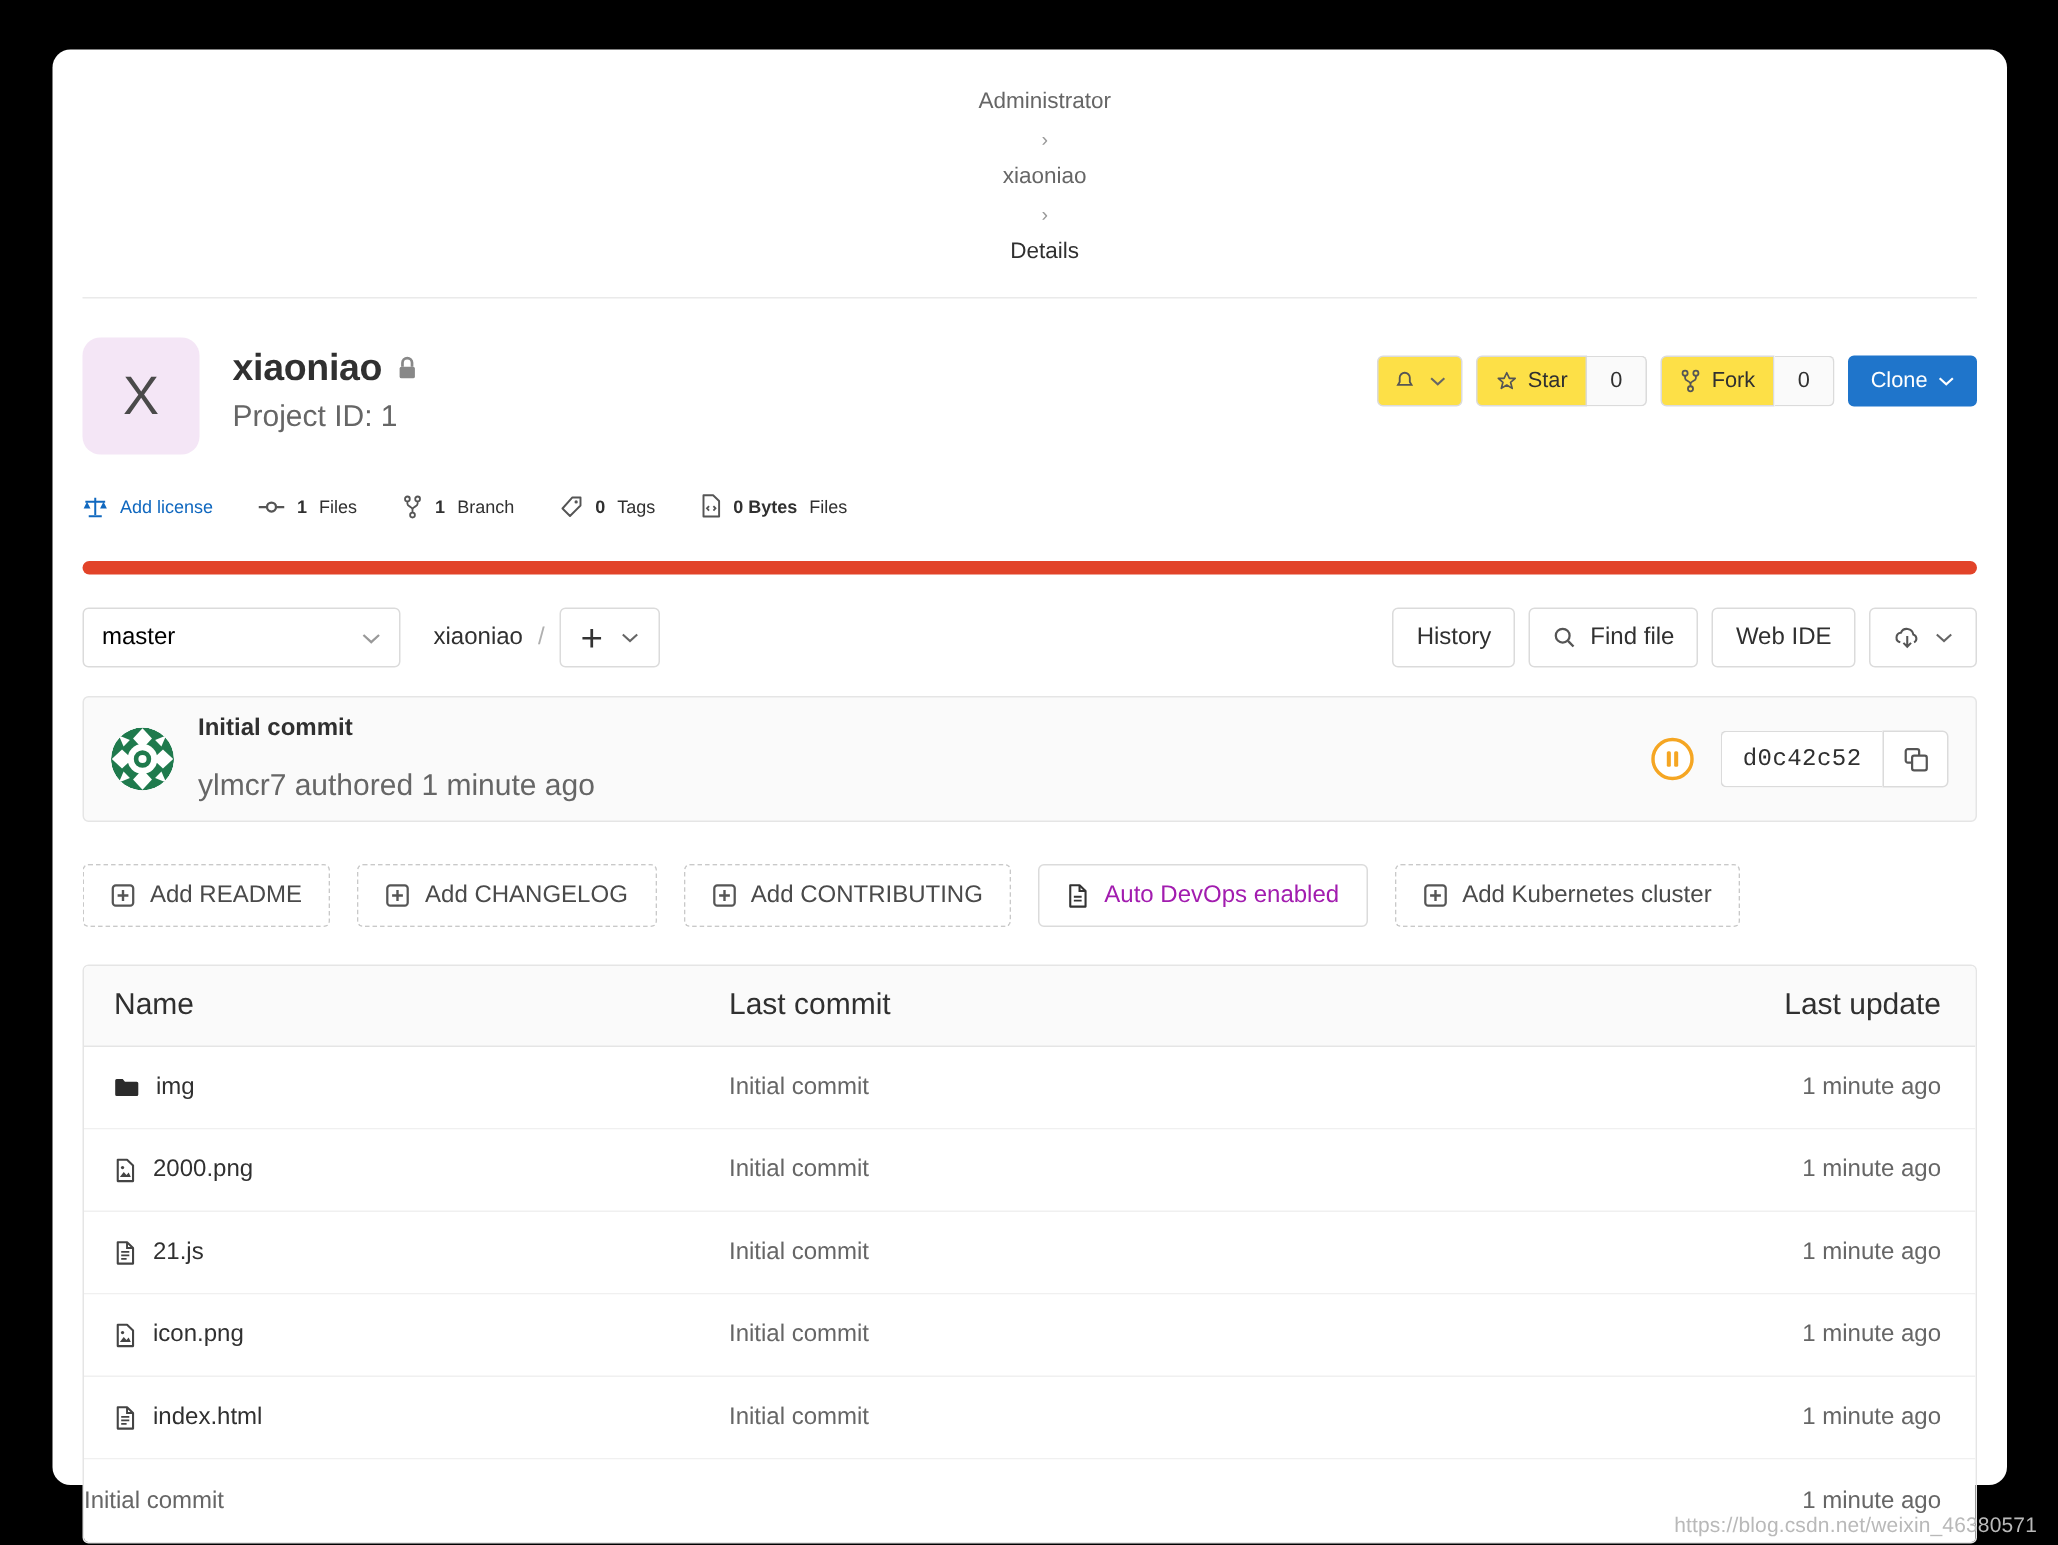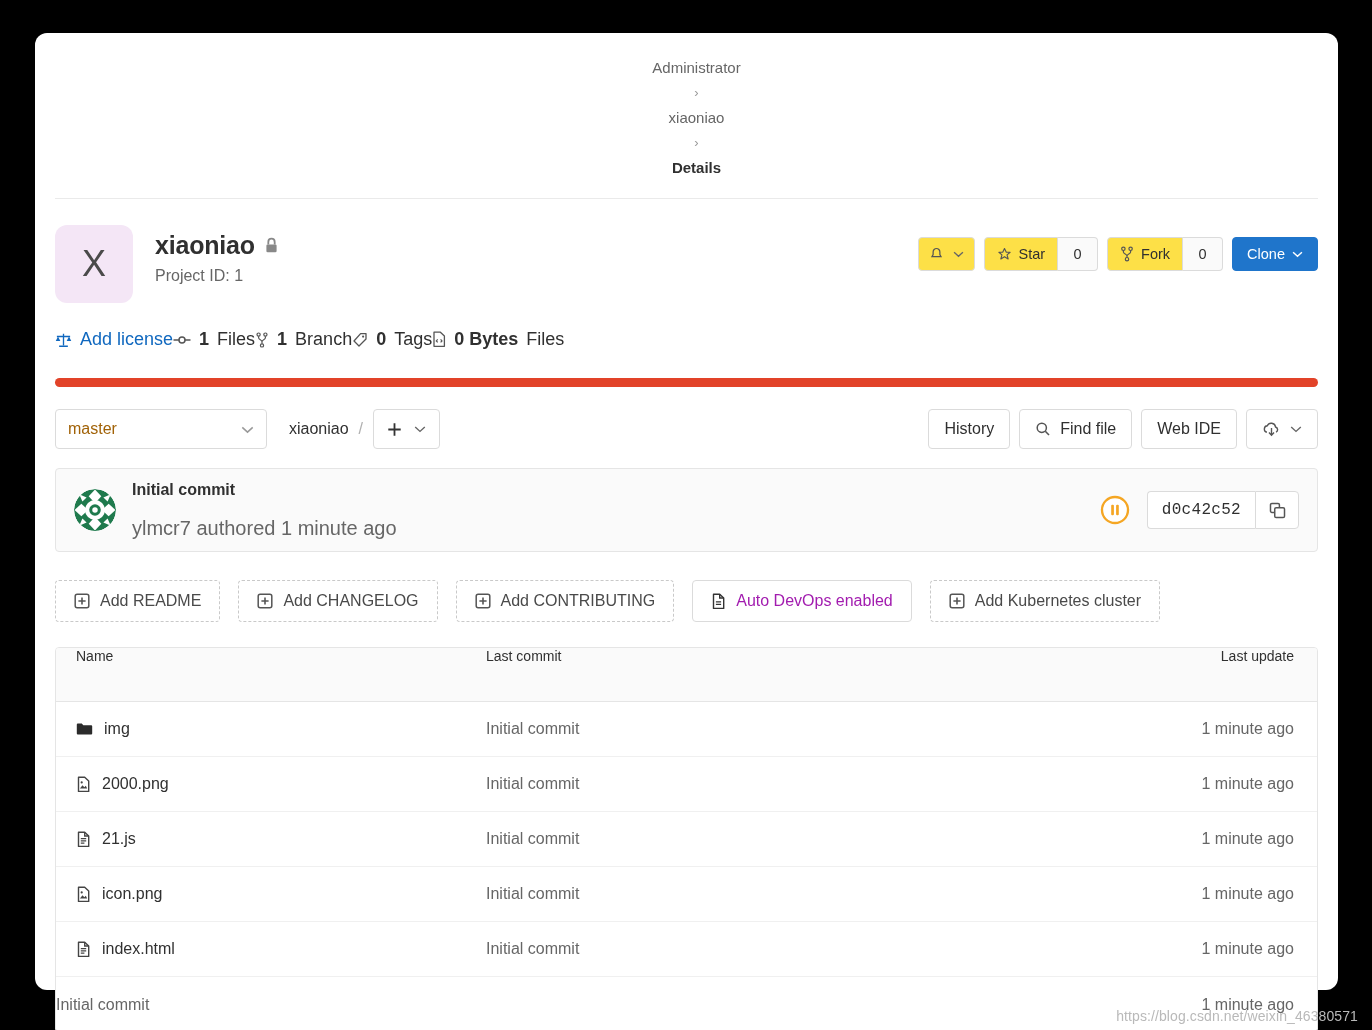--- a/index.html
+++ b/index.html
@@ -36,21 +36,21 @@
   .breadcrumb {
     display: flex;
     align-items: center;
     gap: 9px;
     padding: 26px 0 0 20px;
     font-size: 15px;
     color: #666666;
     flex-direction: column;
   }
   .breadcrumb .crumb { color: #666666; }
-  .breadcrumb .crumb.current { color: #303030; font-weight: bold; }
+  .breadcrumb .crumb.current { color: #303030; font-weight: normal; }
   .breadcrumb .sep { color: #999999; font-size: 13px; }
 
   .top-divider {
     margin: 22px 20px 0 20px;
     height: 1px;
     background: #eaeaea;
   }
 
   
   .project-header {
@@ -67,21 +67,21 @@
     align-items: center;
     justify-content: center;
     font-size: 36px;
     color: #4a4a4a;
     font-weight: 400;
     flex: 0 0 auto;
   }
   .project-meta { margin-left: 22px; padding-top: 6px; flex: 1 1 auto; }
   .project-title-row { display: flex; align-items: center; gap: 9px; }
   .project-title { font-size: 25px; font-weight: bold; color: #303030; letter-spacing: -0.2px; }
-  .project-id { font-size: 16px; color: #666666; margin-top: 7px; }
+  .project-id { font-size: 20px; color: #666666; margin-top: 7px; }
 
   .header-actions {
     display: flex;
     align-items: center;
     gap: 9px;
     padding-top: 12px;
   }
   .btn {
     height: 34px;
     border: 1px solid #dbdbdb;
@@ -118,22 +118,23 @@
     color: #ffffff;
     font-weight: normal;
     padding: 0 14px;
   }
   .btn-icon-only { padding: 0 10px; gap: 9px; }
 
   
   .stats-row {
     display: flex;
     align-items: center;
+    gap: 30px;
     padding: 26px 20px 0 20px;
-    font-size: 18px;
+    font-size: 12px;
     color: #303030;
   }
   .stat { display: inline-flex; align-items: center; gap: 8px; white-space: nowrap; }
   .stat.link { color: #1068bf; }
   .stat b { font-weight: bold; }
   .stat .lbl { font-weight: normal; }
 
   
   .lang-bar {
     margin: 28px 20px 0 20px;
@@ -152,21 +153,21 @@
     width: 212px;
     height: 40px;
     border: 1px solid #dbdbdb;
     border-radius: 4px;
     background: #ffffff;
     display: flex;
     align-items: center;
     justify-content: space-between;
     padding: 0 12px;
     font-size: 16px;
-    color: #a16207;
+    color: #000000;
     cursor: pointer;
   }
   .path-area { display: flex; align-items: center; gap: 10px; margin-left: 22px; }
   .path-name { font-size: 16px; color: #303030; }
   .path-sep { font-size: 16px; color: #b0b0b0; }
   .add-btn {
     height: 40px;
     border: 1px solid #dbdbdb;
     border-radius: 4px;
     background: #ffffff;
@@ -259,25 +260,25 @@
 
   
   .file-table {
     margin: 25px 20px 0 20px;
     border: 1px solid #e5e5e5;
     border-radius: 4px;
     overflow: hidden;
   }
   .ft-head {
     display: flex;
-    align-items: flex-start;
+    align-items: center;
     height: 54px;
     background: #fafafa;
     border-bottom: 1px solid #e5e5e5;
-    font-size: 14px;
+    font-size: 20px;
     color: #303030;
   }
   .ft-row {
     display: flex;
     align-items: center;
     height: 55px;
     border-bottom: 1px solid #f0f0f0;
     background: #ffffff;
     font-size: 16px;
     cursor: pointer;

